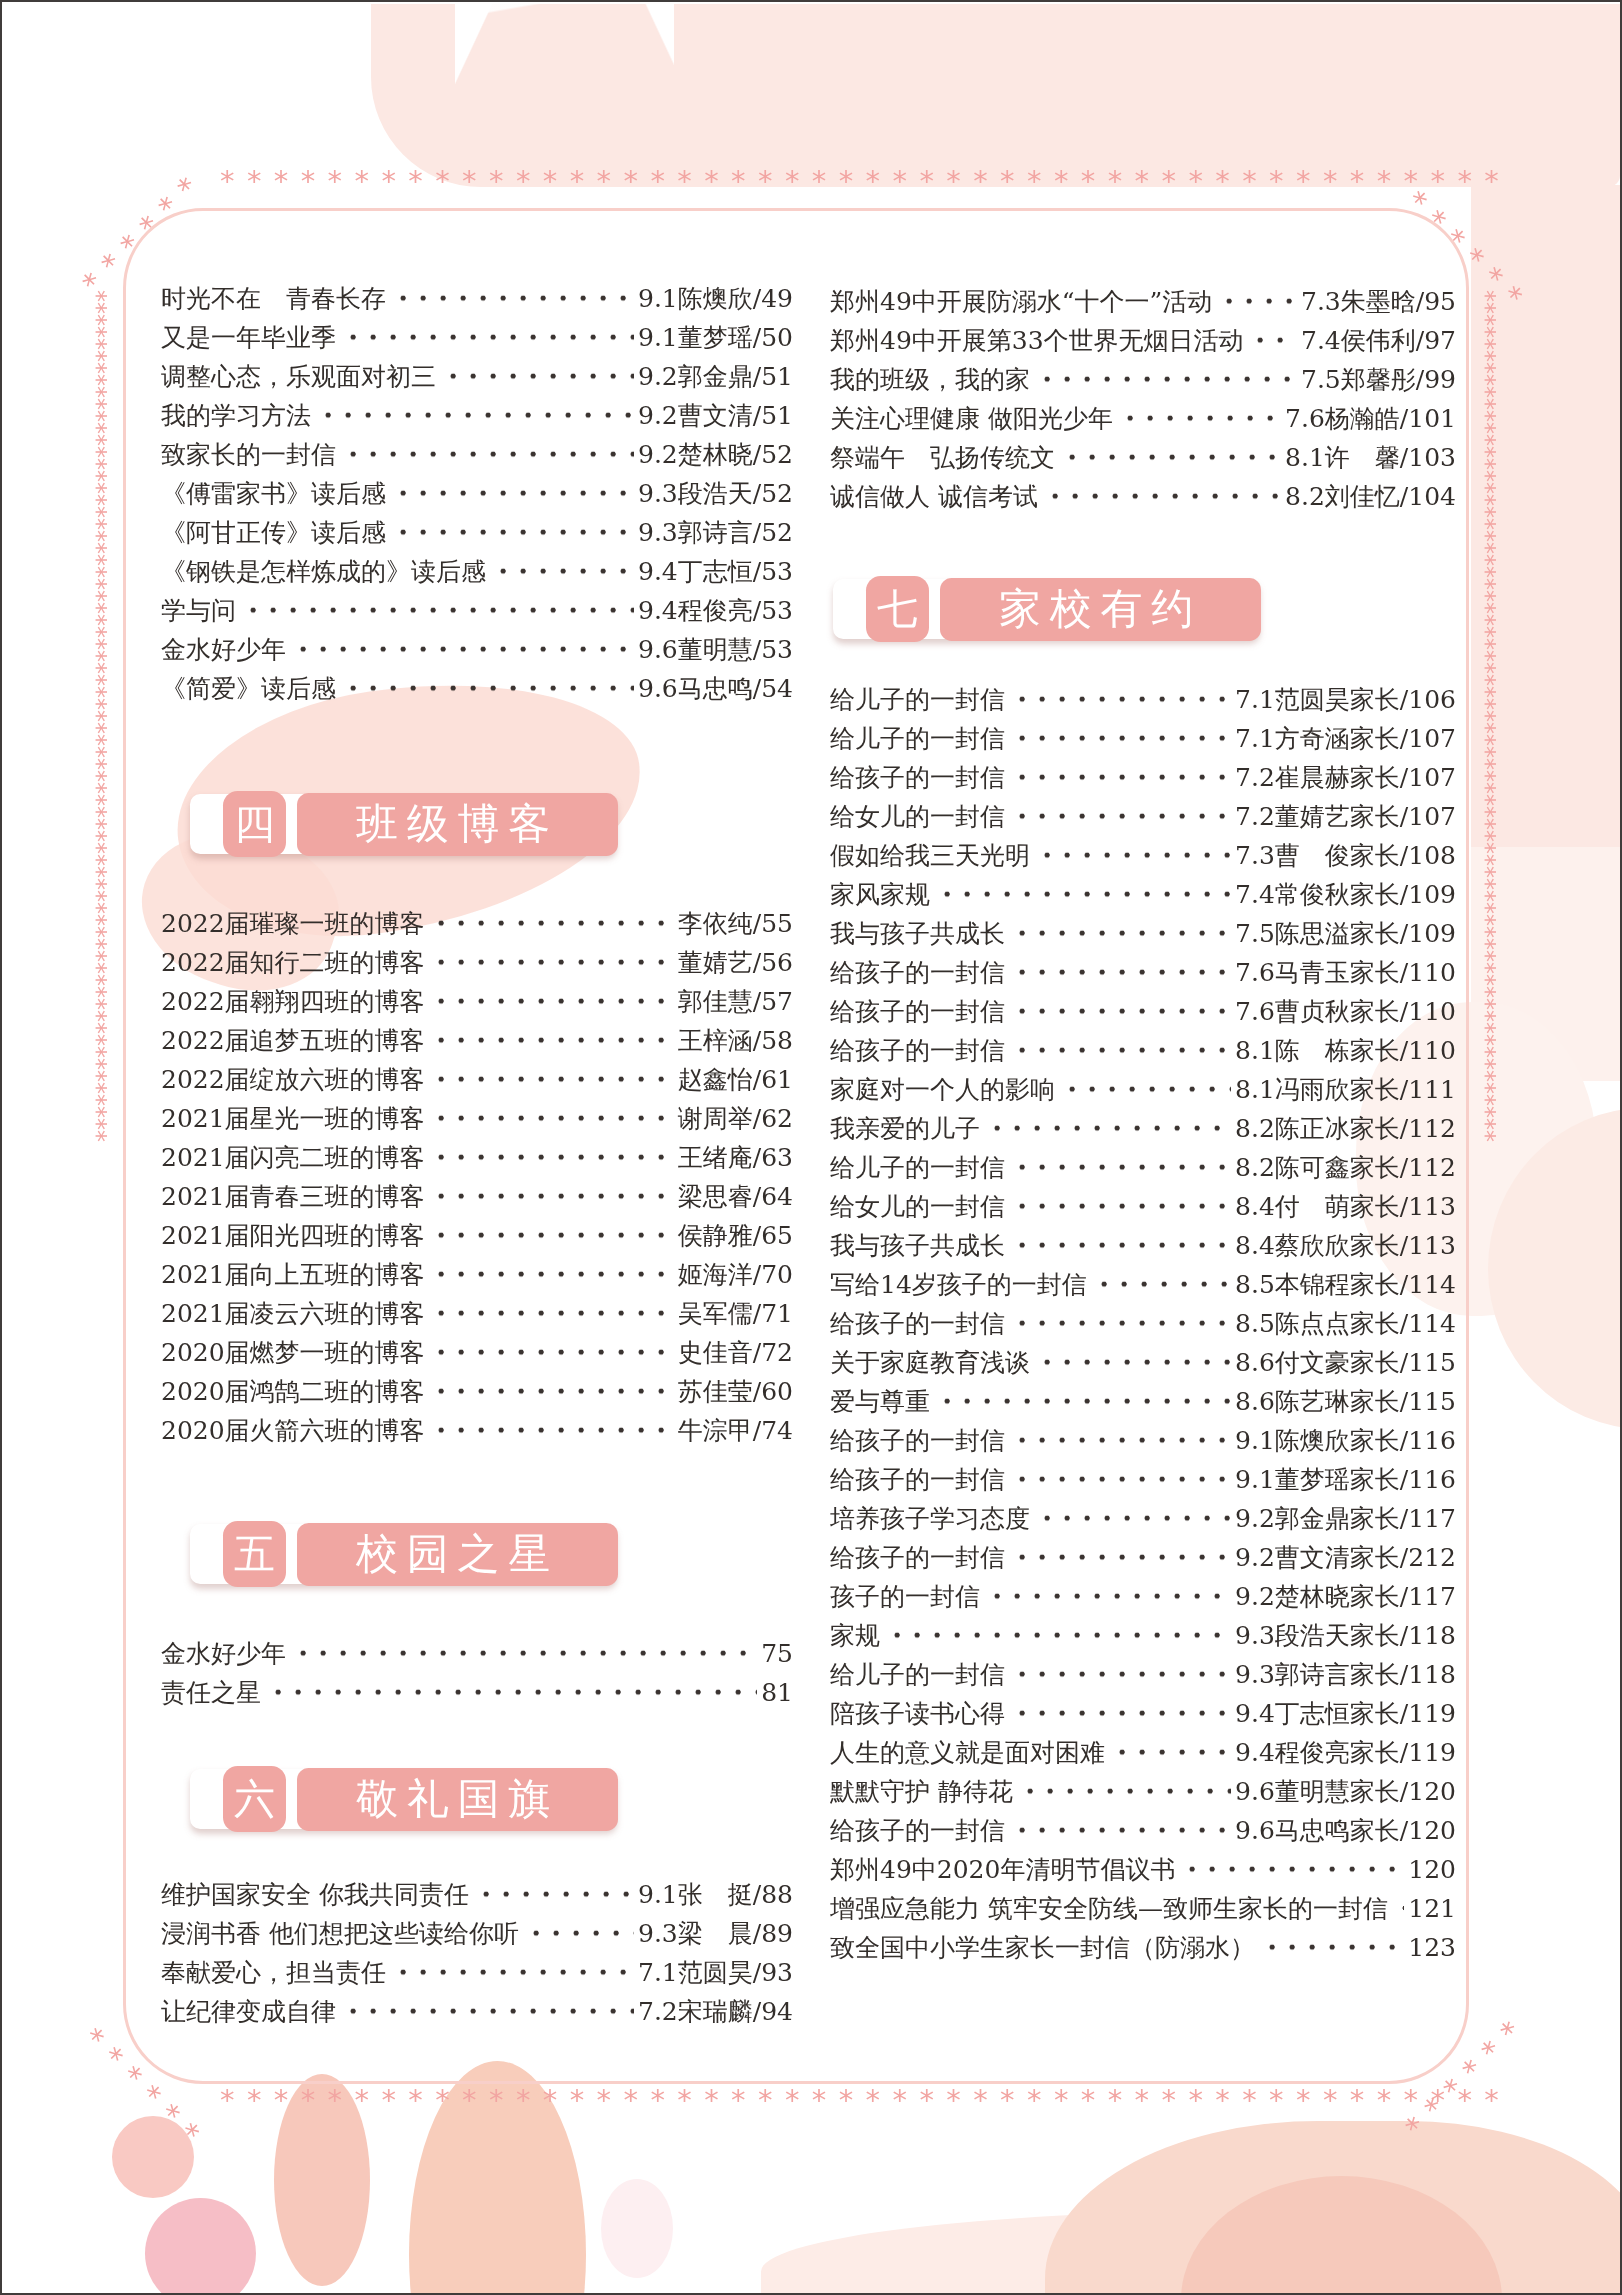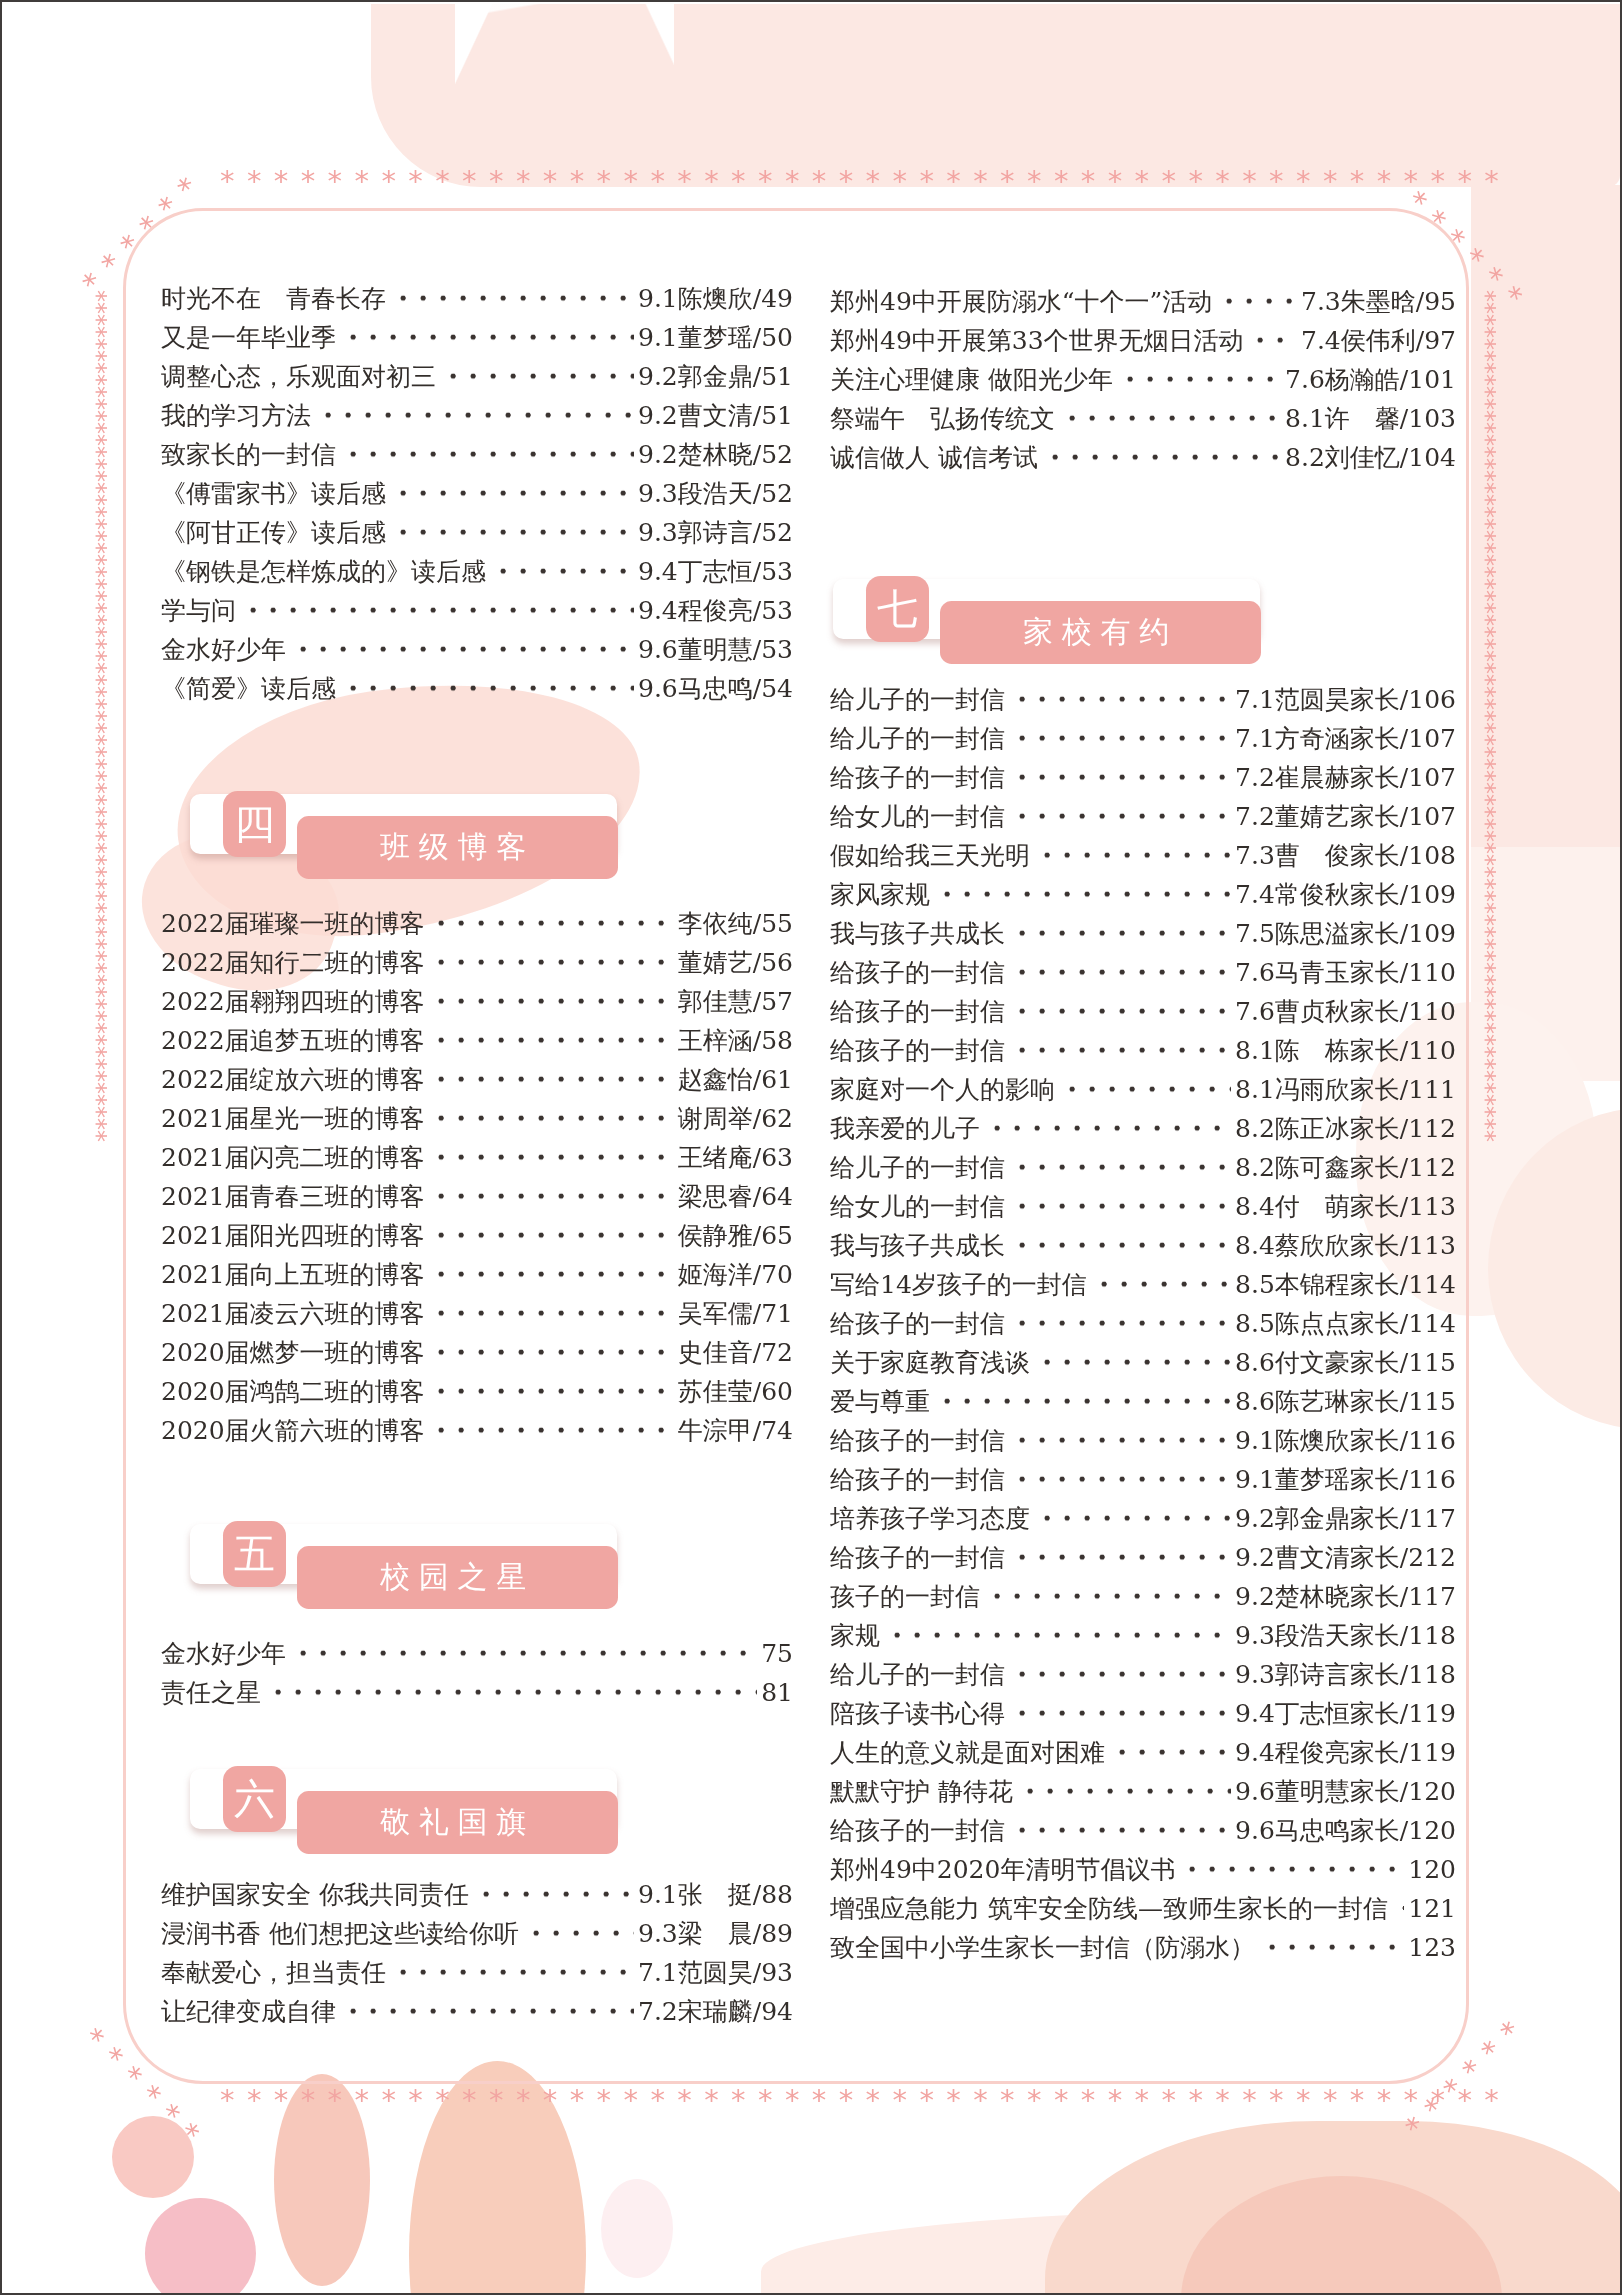--- a/index.html
+++ b/index.html
@@ -47,22 +47,22 @@
       border:3.7px solid #f8cfc9;border-radius:80px;box-sizing:border-box;}
   
   .sec-header{position:absolute;z-index:2;width:427px;height:60px;}
   .sh-outer{position:absolute;left:0;top:0;width:100%;height:100%;background:#ffffff;
       border-radius:10.2px;box-shadow:0 4.4px 6.6px rgba(170,120,115,.35);}
   .sh-num{position:absolute;left:33px;top:-2.9px;width:63px;height:66px;background:#f0a6a2;
       border-radius:14.6px;display:flex;align-items:center;justify-content:center;
       color:#ffffff;font-size:41px;font-family:"DejaVu Sans","Liberation Sans",sans-serif;}
   .sh-bar{position:absolute;left:107px;top:-1.5px;width:321px;height:63px;background:#f0a6a2;
       border-radius:11.7px;display:flex;align-items:center;justify-content:center;
-      color:#ffffff;font-size:30px;letter-spacing:8.8px;
-      font-family:"DejaVu Sans","Liberation Sans",sans-serif;margin-top:23px;}
+      color:#ffffff;font-size:42px;letter-spacing:8.8px;
+      font-family:"DejaVu Sans","Liberation Sans",sans-serif;}
   
   .toc-list{position:absolute;z-index:2;}
   .row{display:flex;align-items:center;height:39px;font-size:25px;line-height:26px;}
   .row .t{white-space:nowrap;}
   .row .leader{flex:1;height:10.2px;margin:0 4.4px 0 11.7px;
       background:radial-gradient(circle at 5.1px 5.1px,#3a3330 2.3px,rgba(0,0,0,0) 2.9px) left center/20px 10.2px repeat-x;}
   .row .r{white-space:nowrap;}
 </style>
 </head>
 <body>
@@ -296,20 +296,25 @@
         <span class="t">郑州49中开展防溺水“十个一”活动</span>
         <span class="leader"></span>
         <span class="r">7.3朱墨晗/95</span>
       </div>
       <div class="row">
         <span class="t">郑州49中开展第33个世界无烟日活动</span>
         <span class="leader"></span>
         <span class="r">7.4侯伟利/97</span>
       </div>
       <div class="row">
+        <span class="t">我的班级，我的家</span>
+        <span class="leader"></span>
+        <span class="r">7.5郑馨彤/99</span>
+      </div>
+      <div class="row">
         <span class="t">关注心理健康 做阳光少年</span>
         <span class="leader"></span>
         <span class="r">7.6杨瀚皓/101</span>
       </div>
       <div class="row">
         <span class="t">祭端午　弘扬传统文</span>
         <span class="leader"></span>
         <span class="r">8.1许　馨/103</span>
       </div>
       <div class="row">

